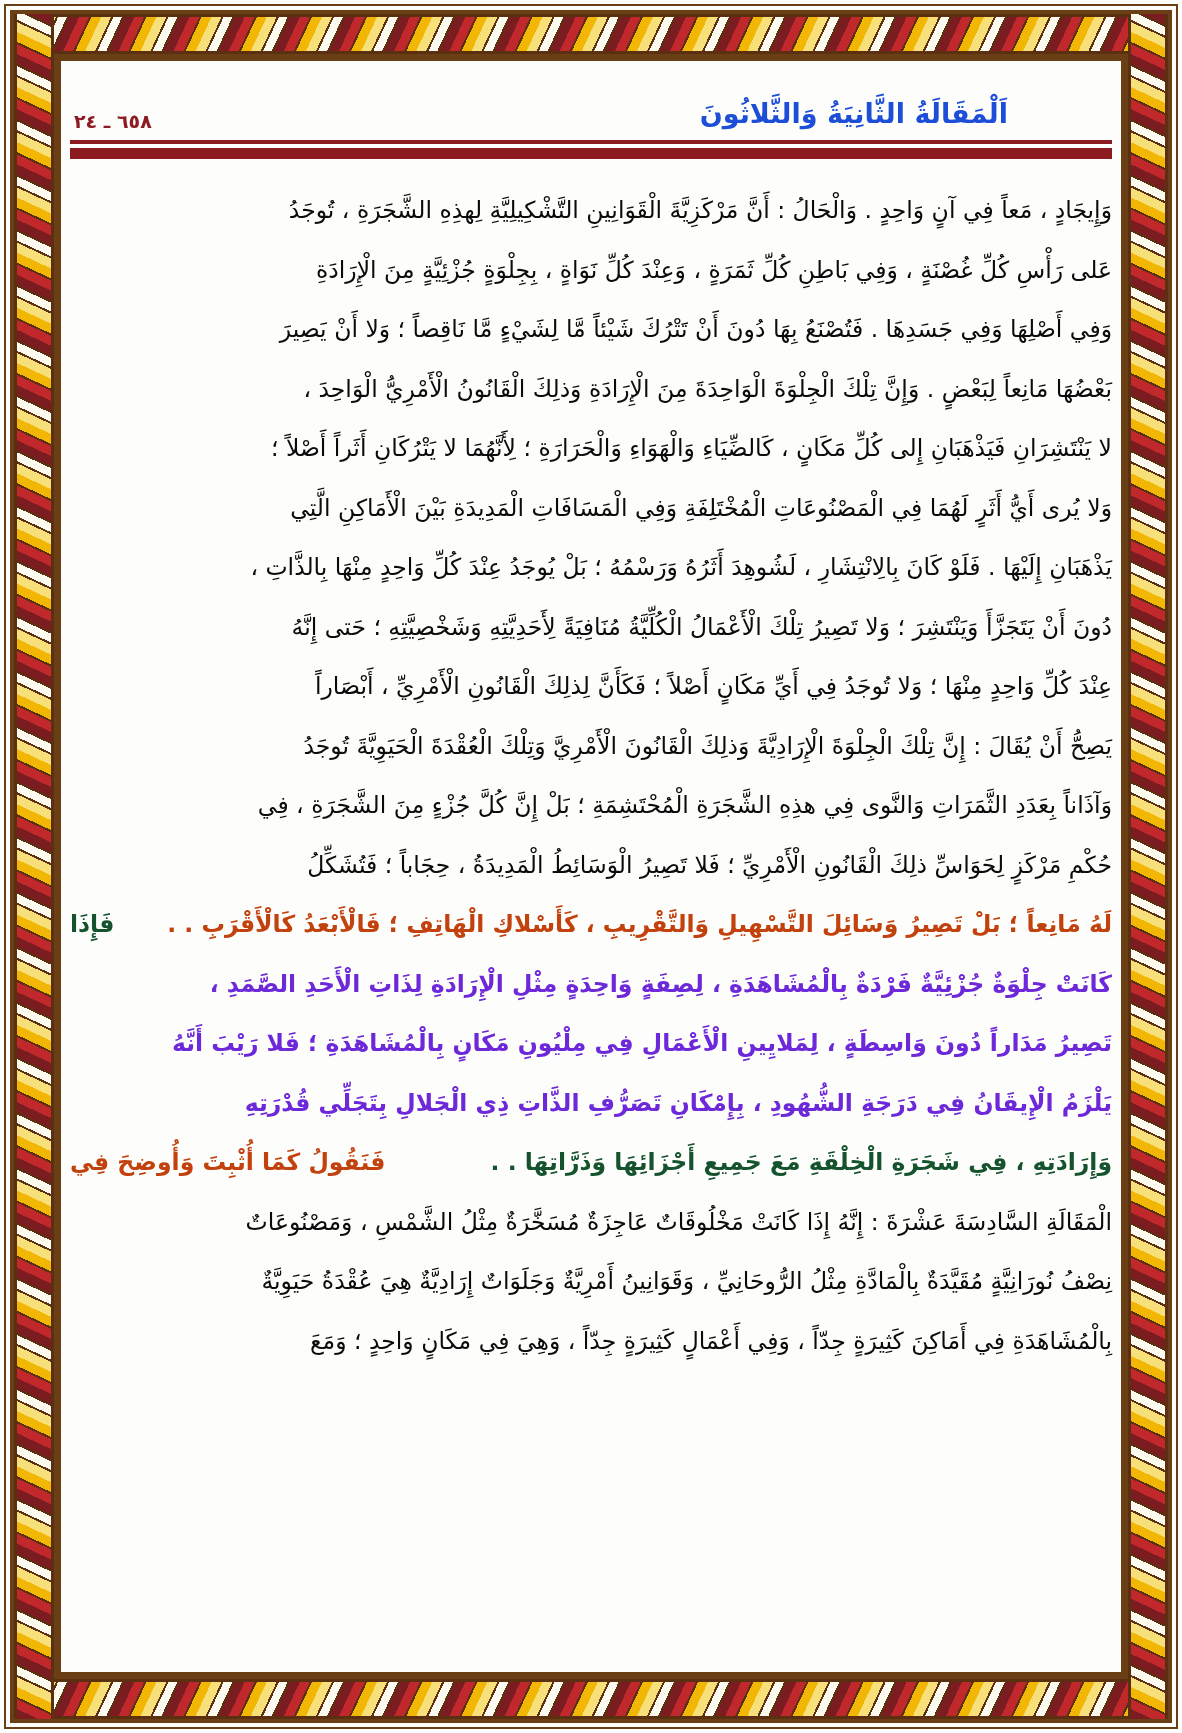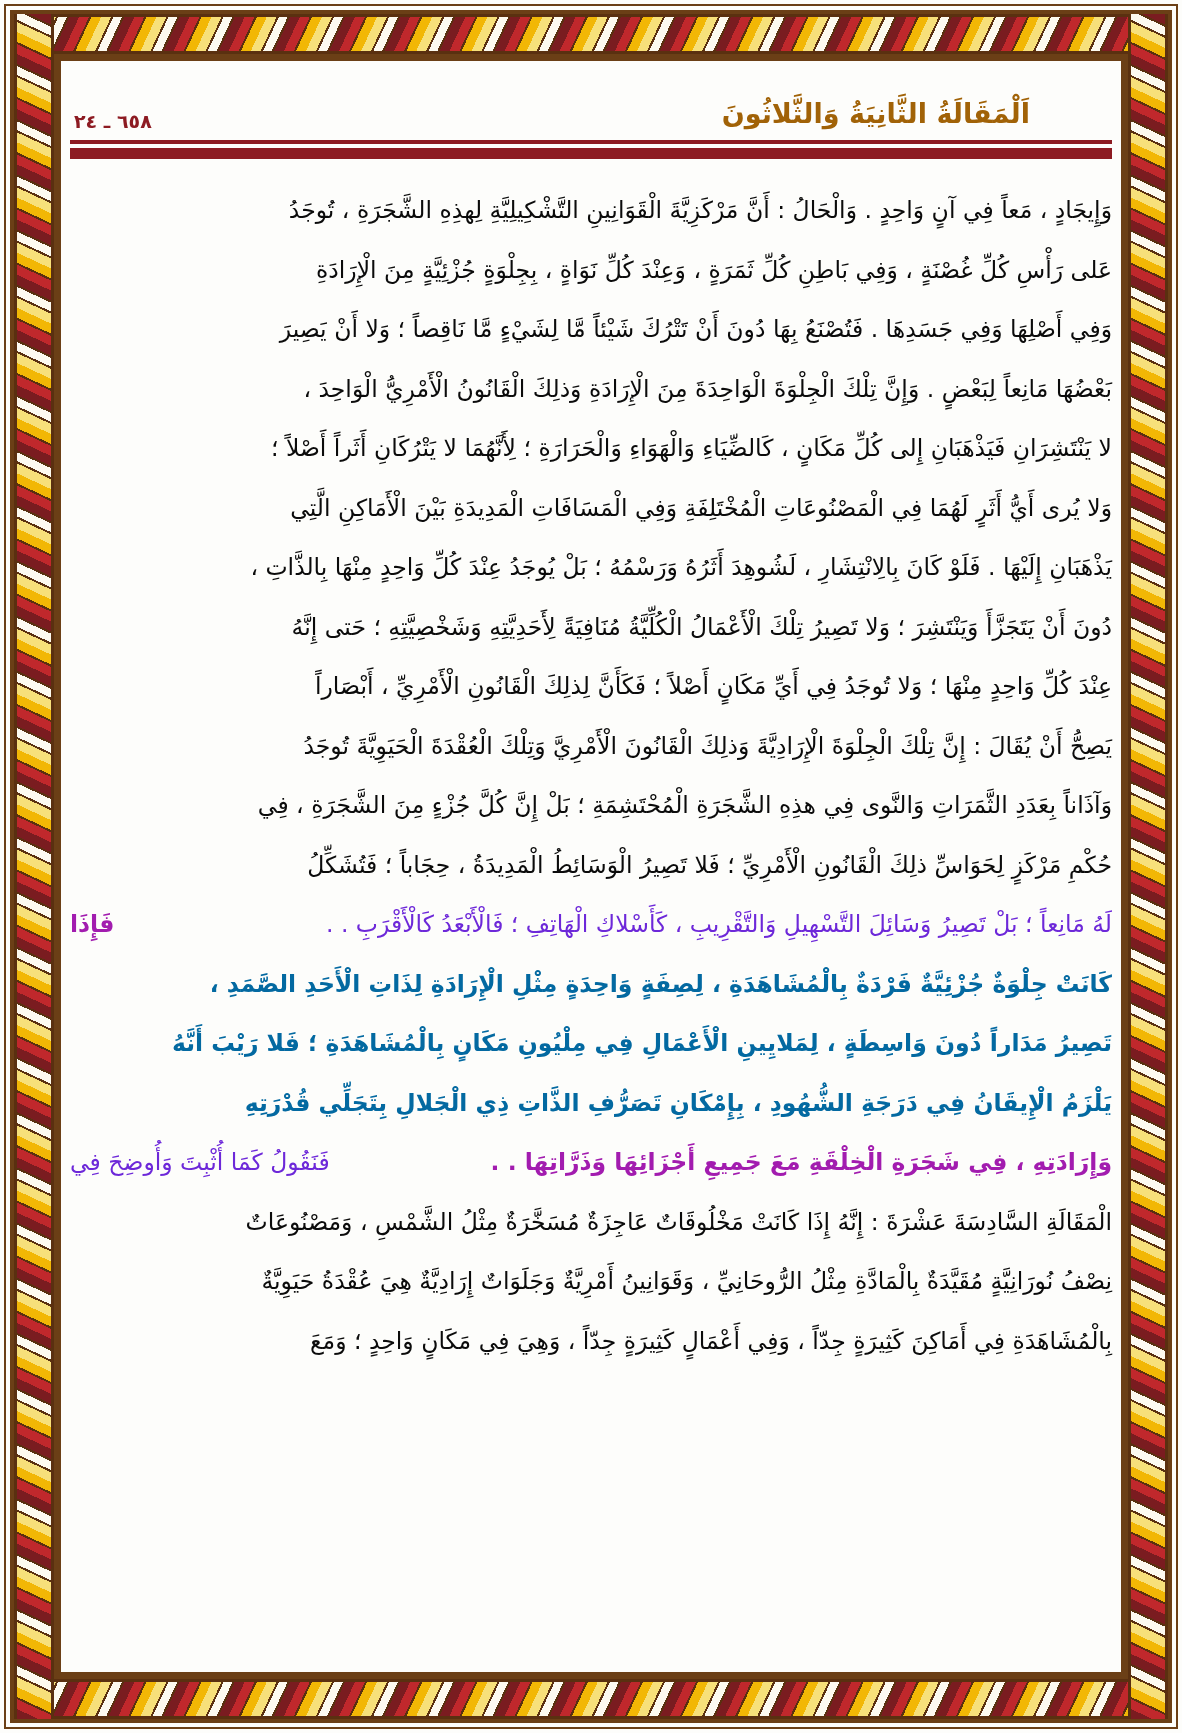--- a/index.html
+++ b/index.html
@@ -111,27 +111,27 @@
     position: relative;
     height: 74px;
     display: flex;
     align-items: flex-end;
     justify-content: space-between;
     padding: 0 8px 2px 10px;
     box-sizing: border-box;
   }
   .header-title {
     font-family: "DejaVu Sans", sans-serif;
-    color: #a16207;
+    color: #1d4ed8;
     font-size: 27px;
     font-weight: bold;
     line-height: 1.5;
     letter-spacing: 0px;
     white-space: nowrap;
-    margin-right: 80px;
+    margin-right: 102px;
   }
   .header-pages {
     font-family: "DejaVu Sans", sans-serif;
     color: #8d1b22;
     font-size: 19px;
     font-weight: bold;
     direction: rtl;
     white-space: nowrap;
     padding-bottom: 2px;
   }
@@ -168,30 +168,30 @@
     white-space: nowrap;
     display: flex;
     justify-content: space-between;
     direction: rtl;
   }
   .line > span.w {
     display: inline-block;
     white-space: pre;
   }
   .line.red {
-    color: #0369a1;
+    color: #6d28d9;
     font-weight: bold;
   }
   .seg-red {
-    color: #a21caf;
+    color: #14532d;
     font-weight: bold;
   }
   .seg-black {
-    color: #6d28d9;
-    font-weight: normal;
+    color: #c2410c;
+    font-weight: bold;
   }
 </style>
 </head>
 <body>
 
 <div class="page">
 
   <div class="page-outline"></div>
 
   <div class="frame">

